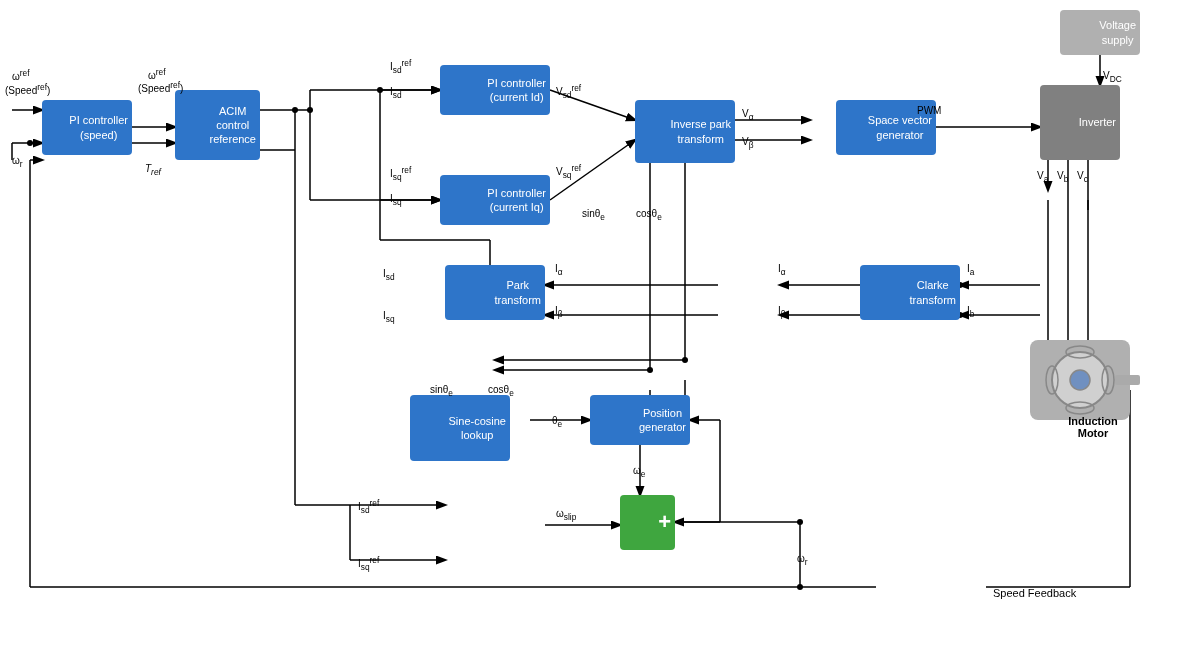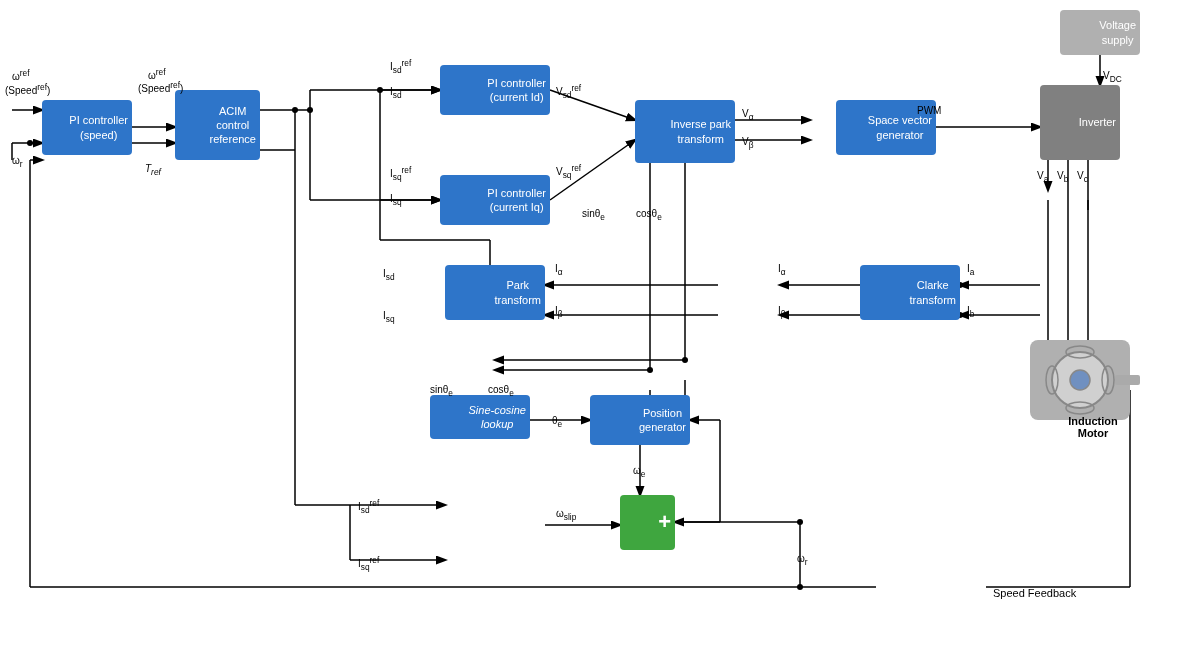--- a/index.html
+++ b/index.html
@@ -213,21 +213,21 @@
   </div>
 
   <div class="block" style="left:445px;top:265px;width:100px;height:55px;">
     <span>Park<br>transform</span>
   </div>
 
   <div class="block" style="left:860px;top:265px;width:100px;height:55px;">
     <span>Clarke<br>transform</span>
   </div>
 
-  <div class="block" style="left:430px;top:395px;width:100px;height:44px;font-style:italic;">
+  <div class="block" style="left:410px;top:395px;width:100px;height:66px;">
     <span>Sine-cosine<br>lookup</span>
   </div>
 
   <div class="block" style="left:590px;top:395px;width:100px;height:50px;">
     <span>Position<br>generator</span>
   </div>
 
 
   <div class="block block-green" style="left:620px;top:495px;width:55px;height:55px;font-size:22px;">
     <span>+</span>

